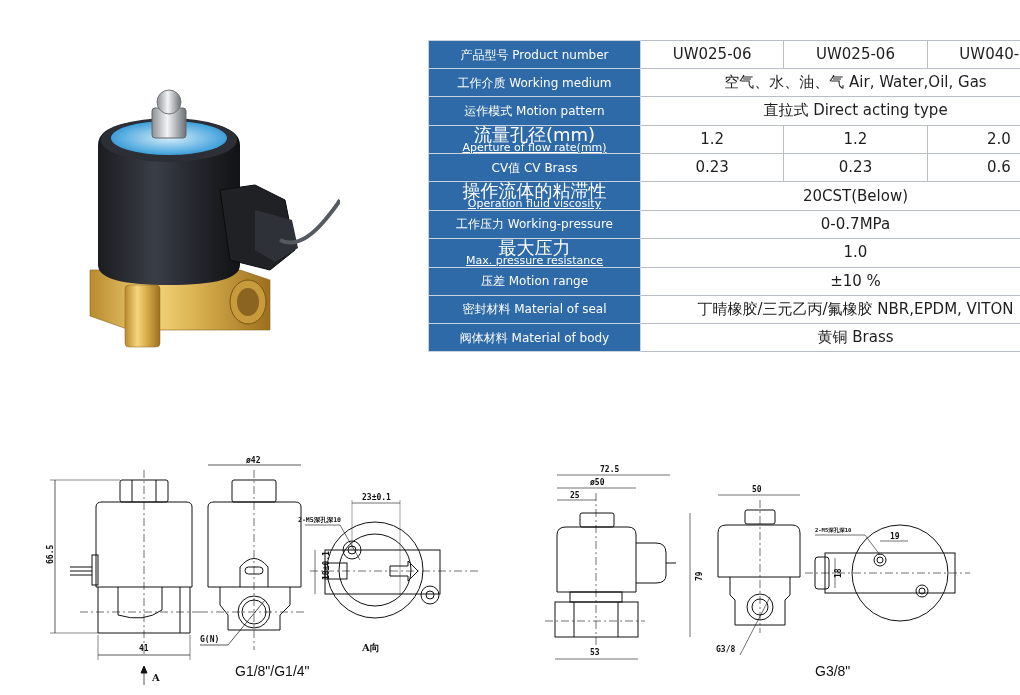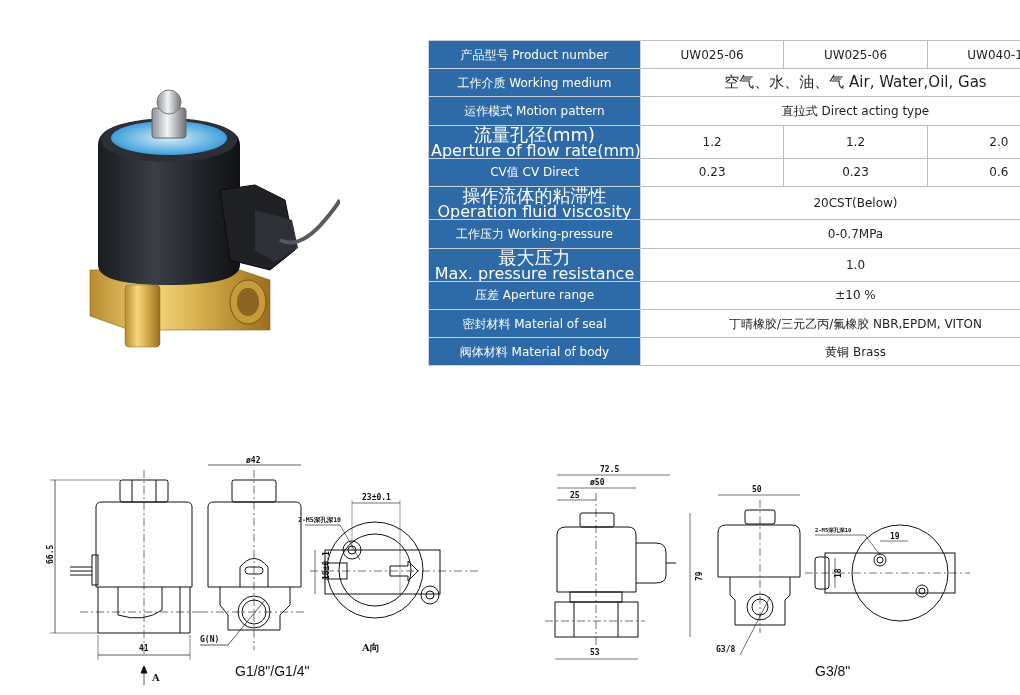--- a/index.html
+++ b/index.html
@@ -17,22 +17,22 @@
   .spec td {
     height: 28.2px; border: 1px solid #b9bec4; text-align: center; vertical-align: middle;
     font-size: 12.5px; line-height: 1; padding: 0 2px; white-space: nowrap; overflow: hidden;
   }
   .spec td.lbl {
     background: #2e6aa8; color: #ffffff; width: 212px; border-color: #c9d3de;
     font-size: 12px;
   }
   .spec td.lbl.two { line-height: 0.95; }
   .spec td.lbl.two .l1 { display: block; font-size: 18px; }
-  .spec td.lbl.two .l2 { display: block; font-size: 16px; }
-  .spec td.val { background: #ffffff; color: #1e1e1e; font-size: 12px; }
+  .spec td.lbl.two .l2 { display: block; font-size: 11px; text-decoration: underline; }
+  .spec td.val { background: #ffffff; color: #1e1e1e; font-size: 15px; }
   .spec td.val.big { font-size: 15px; }
   
   .drawing { position: absolute; }
   .cap {
     position: absolute; font-family: "Liberation Sans", sans-serif; font-size: 14px; color: #111;
   }
   .dim { font-family: "DejaVu Sans Mono", monospace; font-weight: bold; font-size: 8px; fill: #111; }
   .dimcn { font-family: "DejaVu Serif", serif; font-weight: bold; font-size: 10px; fill: #111; }
 </style>
 </head>
@@ -100,21 +100,21 @@
   <tr>
     <td class="lbl two">
       <span class="l1">流量孔径(mm)</span>
       <span class="l2">Aperture of flow rate(mm)</span>
     </td>
     <td class="val">1.2</td>
     <td class="val">1.2</td>
     <td class="val">2.0</td>
   </tr>
   <tr>
-    <td class="lbl">CV值 CV Direct</td>
+    <td class="lbl">CV值 CV Brass</td>
     <td class="val">0.23</td>
     <td class="val">0.23</td>
     <td class="val">0.6</td>
   </tr>
   <tr>
     <td class="lbl two">
       <span class="l1">操作流体的粘滞性</span>
       <span class="l2">Operation fluid viscosity</span>
     </td>
     <td class="val" colspan="3">20CST(Below)</td>
@@ -124,21 +124,21 @@
     <td class="val" colspan="3">0-0.7MPa</td>
   </tr>
   <tr>
     <td class="lbl two">
       <span class="l1">最大压力</span>
       <span class="l2">Max. pressure resistance</span>
     </td>
     <td class="val" colspan="3">1.0</td>
   </tr>
   <tr>
-    <td class="lbl">压差 Aperture range</td>
+    <td class="lbl">压差 Motion range</td>
     <td class="val" colspan="3">±10 %</td>
   </tr>
   <tr>
     <td class="lbl">密封材料 Material of seal</td>
     <td class="val" colspan="3">丁晴橡胶/三元乙丙/氟橡胶  NBR,EPDM, VITON</td>
   </tr>
   <tr>
     <td class="lbl">阀体材料 Material of body</td>
     <td class="val" colspan="3">黄铜 Brass</td>
   </tr>

